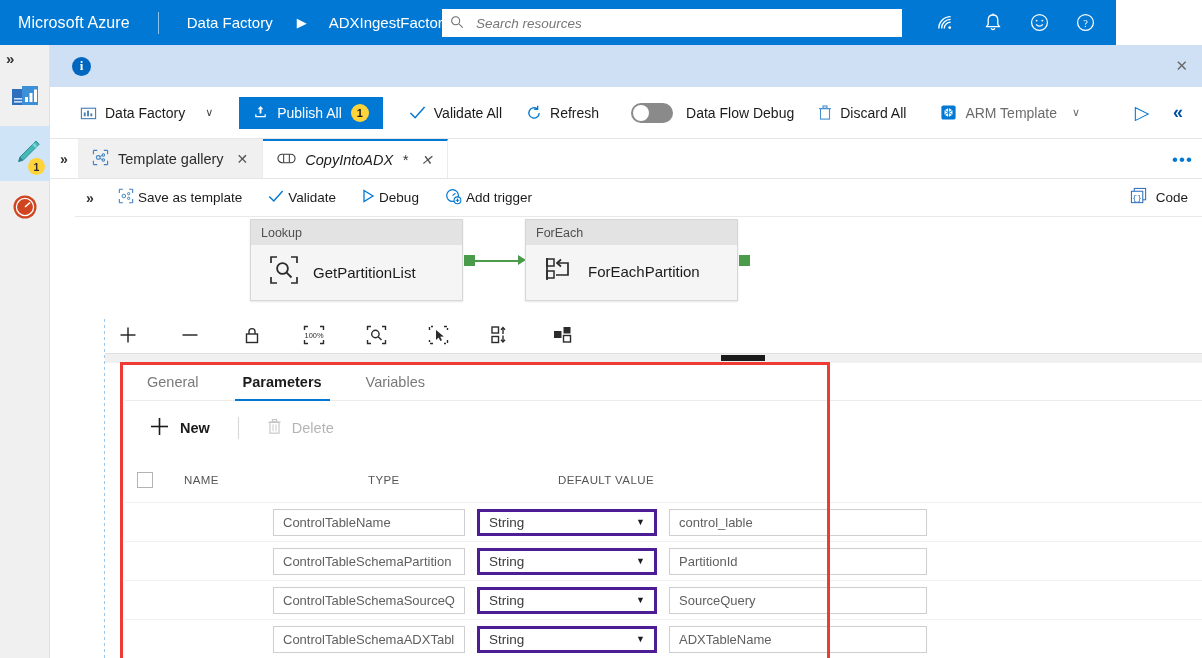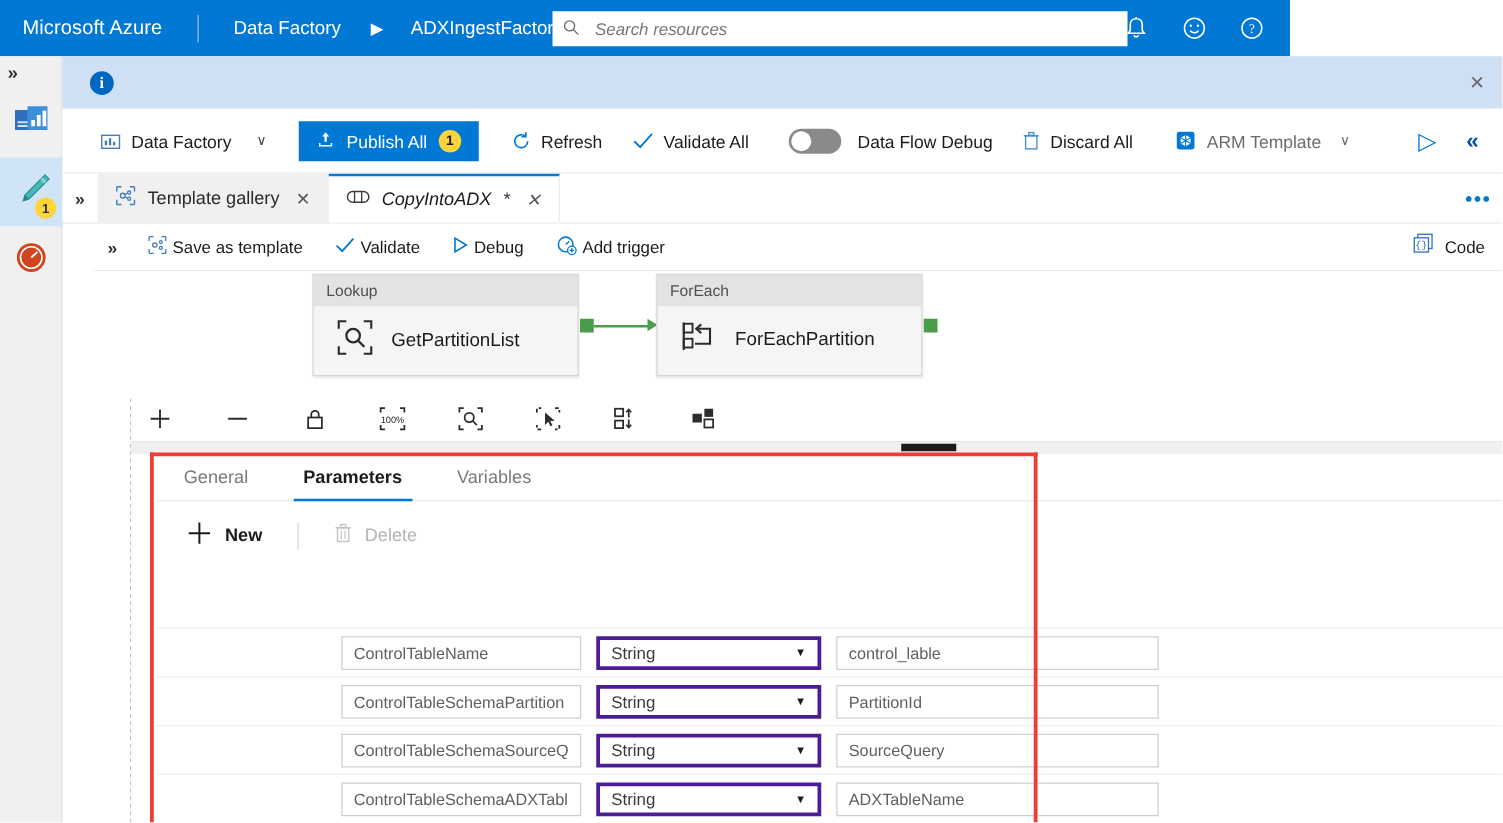--- a/index.html
+++ b/index.html
@@ -6,21 +6,21 @@
   html, body {
     width: 1202px; height: 658px;
     font-family: "Liberation Sans", sans-serif;
     background: #ffffff;
     overflow: hidden;
   }
   body { position: relative; }
 
   
   .azure-header {
-    position: absolute; top: 0; left: 0; width: 1032px; height: 45px;
+    position: absolute; top: 0; left: 0; width: 1116px; height: 45px;
     background: #0078d4; display: flex; align-items: center; gap: 12px;
   }
   .az-brand { color: #fff; font-size: 16px; padding: 0 16px 0 18px; letter-spacing: .1px; }
   .az-sep { width: 1px; height: 22px; background: rgba(255,255,255,.55); }
   .az-crumb { color: #fff; font-size: 15px; padding: 0 10px 0 16px; }
   .az-caret { color: #fff; font-size: 13px; padding: 0 2px; }
   .az-crumb2 { color: #fff; font-size: 15px; padding: 0 8px; }
   .az-search {
     position: absolute; left: 442px; top: 9px; width: 460px; height: 28px;
     background: #fff; display: flex; align-items: center; padding: 0 8px;
@@ -338,35 +338,35 @@
           <path d="M8 2 L11 5.5 H9 V10 H7 V5.5 H5 z" fill="#fff"></path>
           <path d="M3 11 V13.5 H13 V11" fill="none" stroke="#fff" stroke-width="1.3"></path>
         </svg>
     </span>
     <span>Publish All</span>
     <span class="pub-badge">1</span>
   </div>
 
   <div class="tb-item">
     <span class="ic">
+      <svg width="17" height="15" viewBox="0 0 18 15">
+          <polyline points="1.5,8 6.5,13 16.5,1.8" fill="none" stroke="#0078d4" stroke-width="1.6"></polyline>
+        </svg>
+    </span>
+    <span>Validate All</span>
+  </div>
+
+  <div class="tb-item">
+    <span class="ic">
       <svg width="16" height="16" viewBox="0 0 17 17">
           <path d="M14 8.5 a5.5 5.5 0 1 1 -1.9 -4.2" fill="none" stroke="#0078d4" stroke-width="1.4"></path>
           <polyline points="12.4,0.8 12.4,4.6 8.7,4.6" fill="none" stroke="#0078d4" stroke-width="1.4"></polyline>
         </svg>
     </span>
     <span>Refresh</span>
-  </div>
-
-  <div class="tb-item">
-    <span class="ic">
-      <svg width="17" height="15" viewBox="0 0 18 15">
-          <polyline points="1.5,8 6.5,13 16.5,1.8" fill="none" stroke="#0078d4" stroke-width="1.6"></polyline>
-        </svg>
-    </span>
-    <span>Validate All</span>
   </div>
 
   <div class="tb-item" style="gap:13px; padding-left:20px;">
     <span class="toggle-track">
       <span class="toggle-knob"></span>
     </span>
     <span>Data Flow Debug</span>
   </div>
 
   <div class="tb-item">
@@ -628,20 +628,26 @@
             <line x1="1.4" y1="4.2" x2="13.6" y2="4.2" stroke="#c3c3c3" stroke-width="1.1"></line>
             <rect x="5.4" y="1.6" width="4.2" height="2.4" fill="none" stroke="#c3c3c3" stroke-width="1.1"></rect>
             <line x1="6" y1="6.4" x2="6" y2="13.2" stroke="#c3c3c3" stroke-width=".9"></line>
             <line x1="9" y1="6.4" x2="9" y2="13.2" stroke="#c3c3c3" stroke-width=".9"></line>
           </svg>
       </span>
       <span>Delete</span>
     </div>
   </div>
 
+  <div class="thead">
+    <span class="chk"></span>
+    <span class="th-name">NAME</span>
+    <span class="th-type">TYPE</span>
+    <span class="th-def">DEFAULT VALUE</span>
+  </div>
 
   <div class="prow" style="top:148px;">
     <span class="inp inp-name cell-name">ControlTableName</span>
     <span class="sel">
       <span>String</span>
       <span class="arr">▼</span>
     </span>
     <span class="inp inp-def">control_lable</span>
   </div>
 

